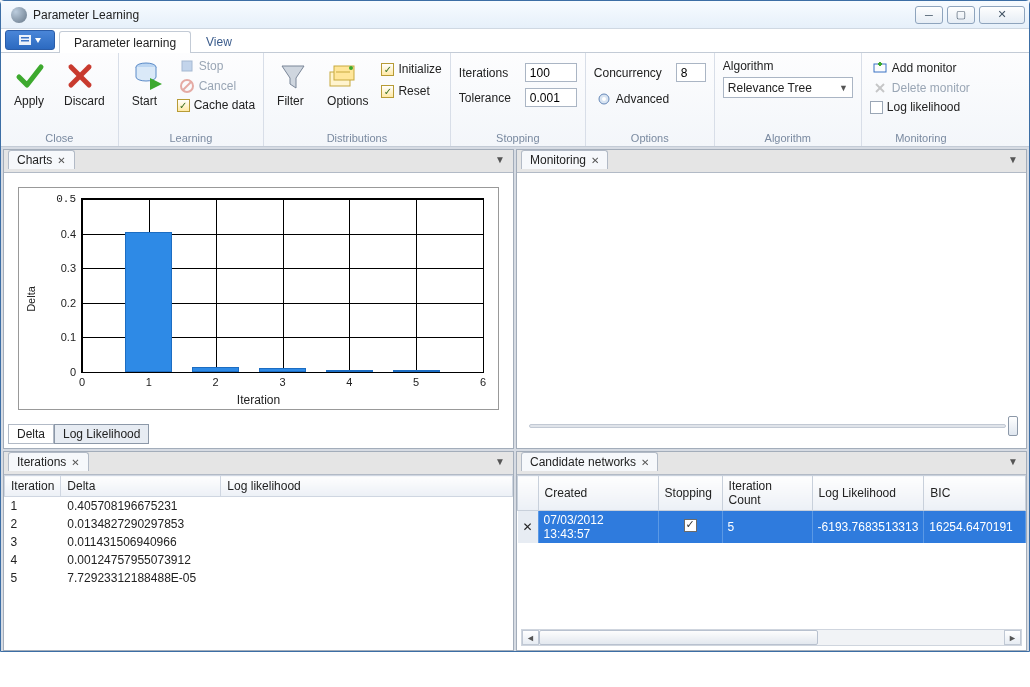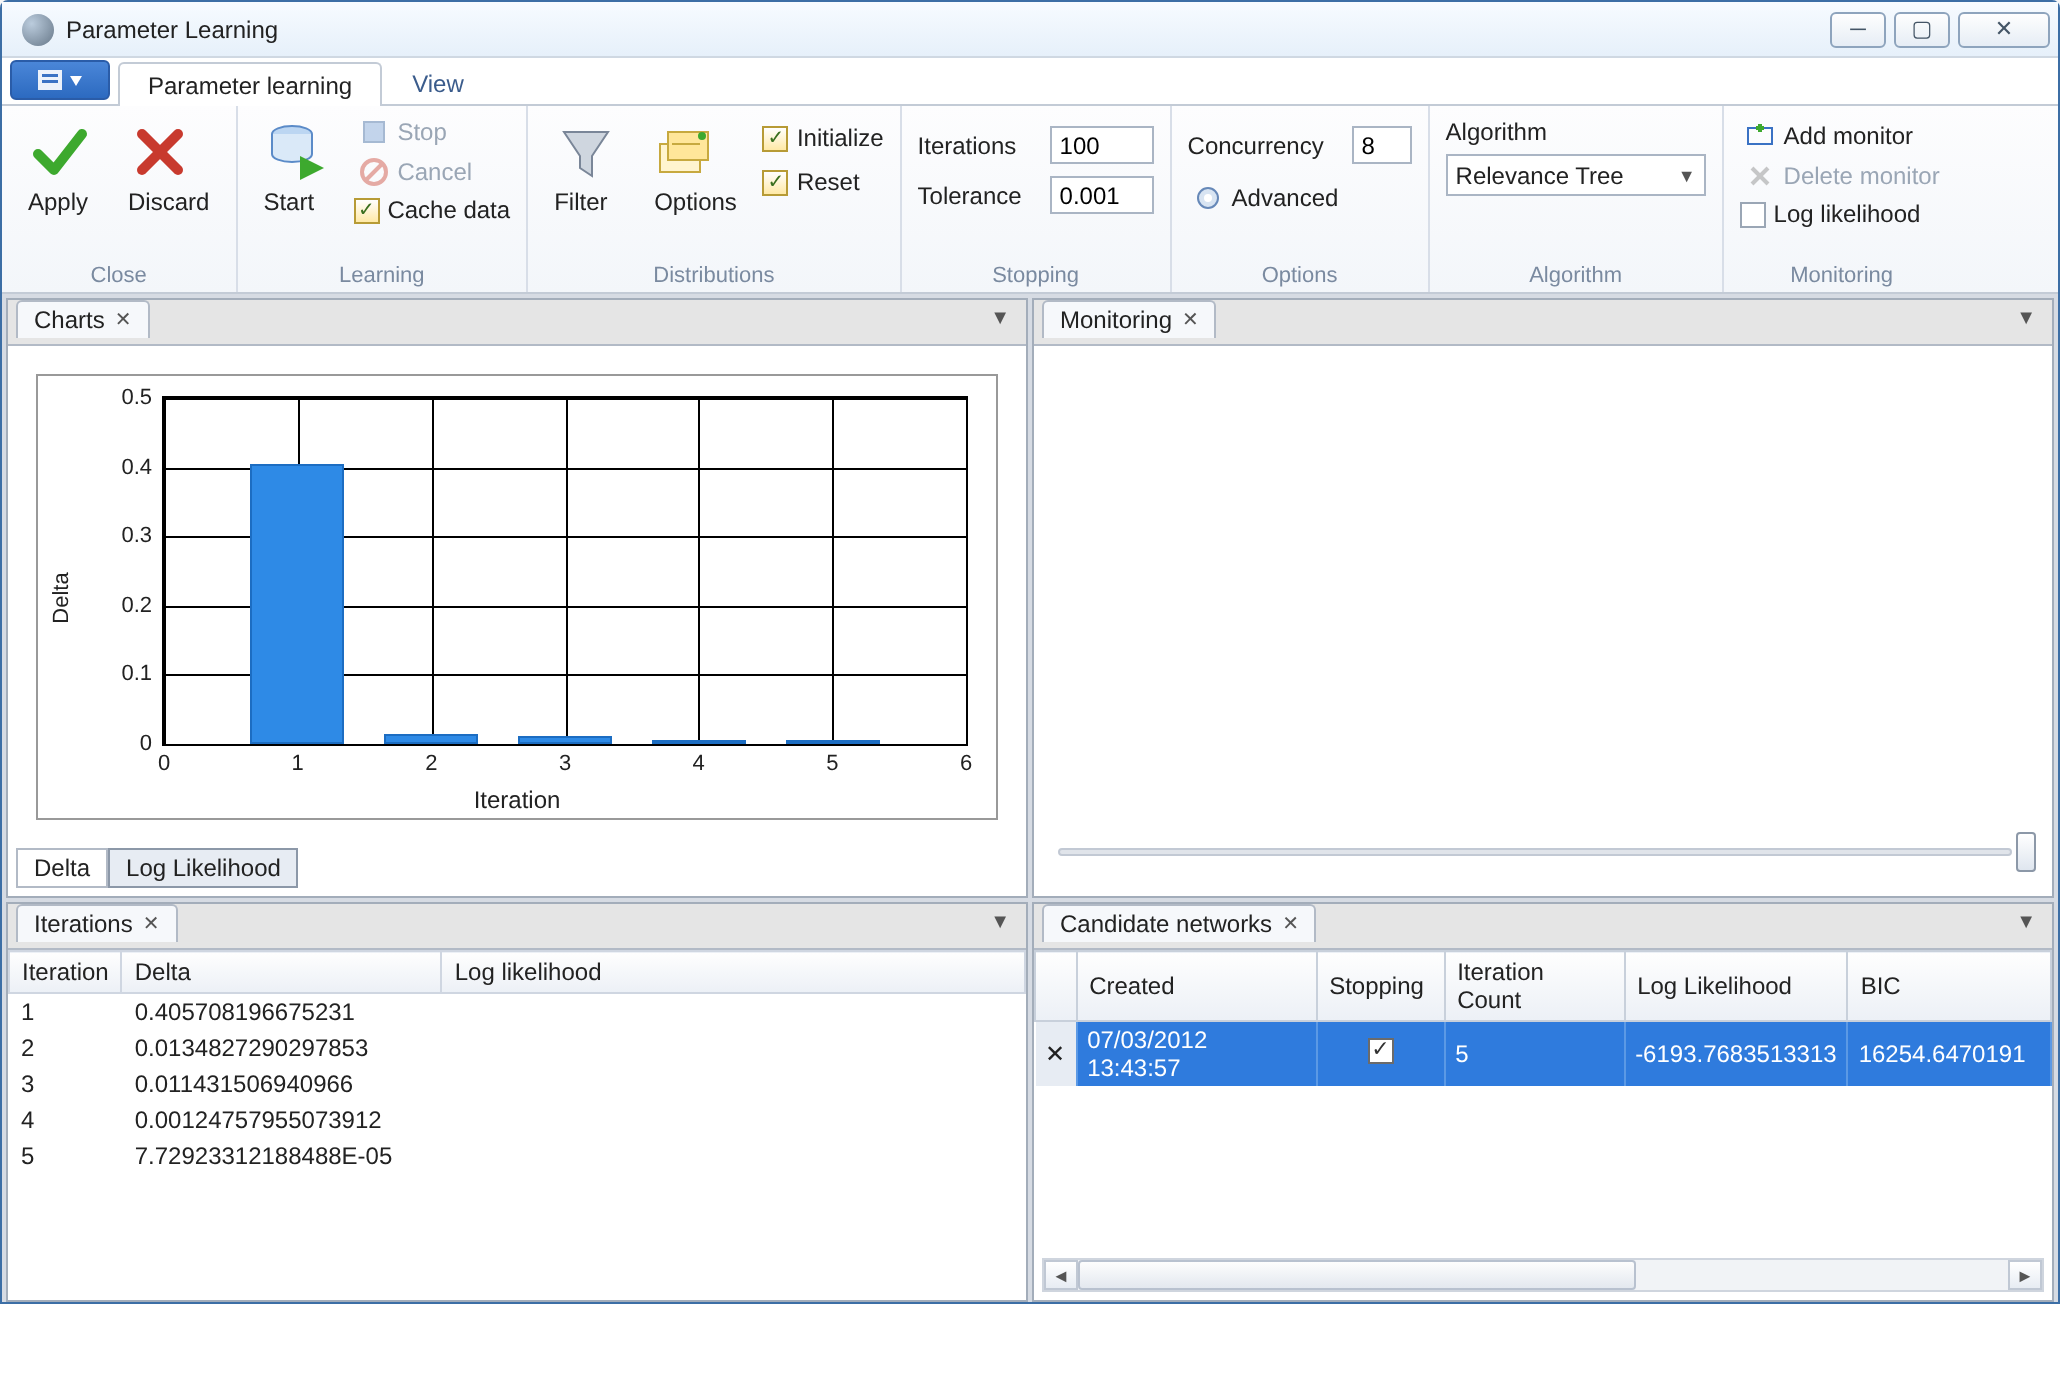--- a/index.html
+++ b/index.html
@@ -299,21 +299,21 @@
                 <div class="ytick" style="top: 100%;">0</div>
                 <div class="hgrid" style="top: 80%;"></div>
                 <div class="ytick" style="top: 80%;">0.1</div>
                 <div class="hgrid" style="top: 60%;"></div>
                 <div class="ytick" style="top: 60%;">0.2</div>
                 <div class="hgrid" style="top: 40%;"></div>
                 <div class="ytick" style="top: 40%;">0.3</div>
                 <div class="hgrid" style="top: 20%;"></div>
                 <div class="ytick" style="top: 20%; text-align: center;">0.4</div>
                 <div class="hgrid" style="top: 0%;"></div>
-                <div class="ytick" style="top: 0%;">0.5</div>
+                <div class="ytick" style="top: 0%; font-family: Liberation Mono, monospace;">0.5</div>
                 <div class="vgrid" style="left: 0%;"></div>
                 <div class="xtick" style="left: 0%;">0</div>
                 <div class="vgrid" style="left: 16.6667%;"></div>
                 <div class="xtick" style="left: 16.6667%;">1</div>
                 <div class="vgrid" style="left: 33.3333%;"></div>
                 <div class="xtick" style="left: 33.3333%;">2</div>
                 <div class="vgrid" style="left: 50%;"></div>
                 <div class="xtick" style="left: 50%;">3</div>
                 <div class="vgrid" style="left: 66.6667%;"></div>
                 <div class="xtick" style="left: 66.6667%;">4</div>

